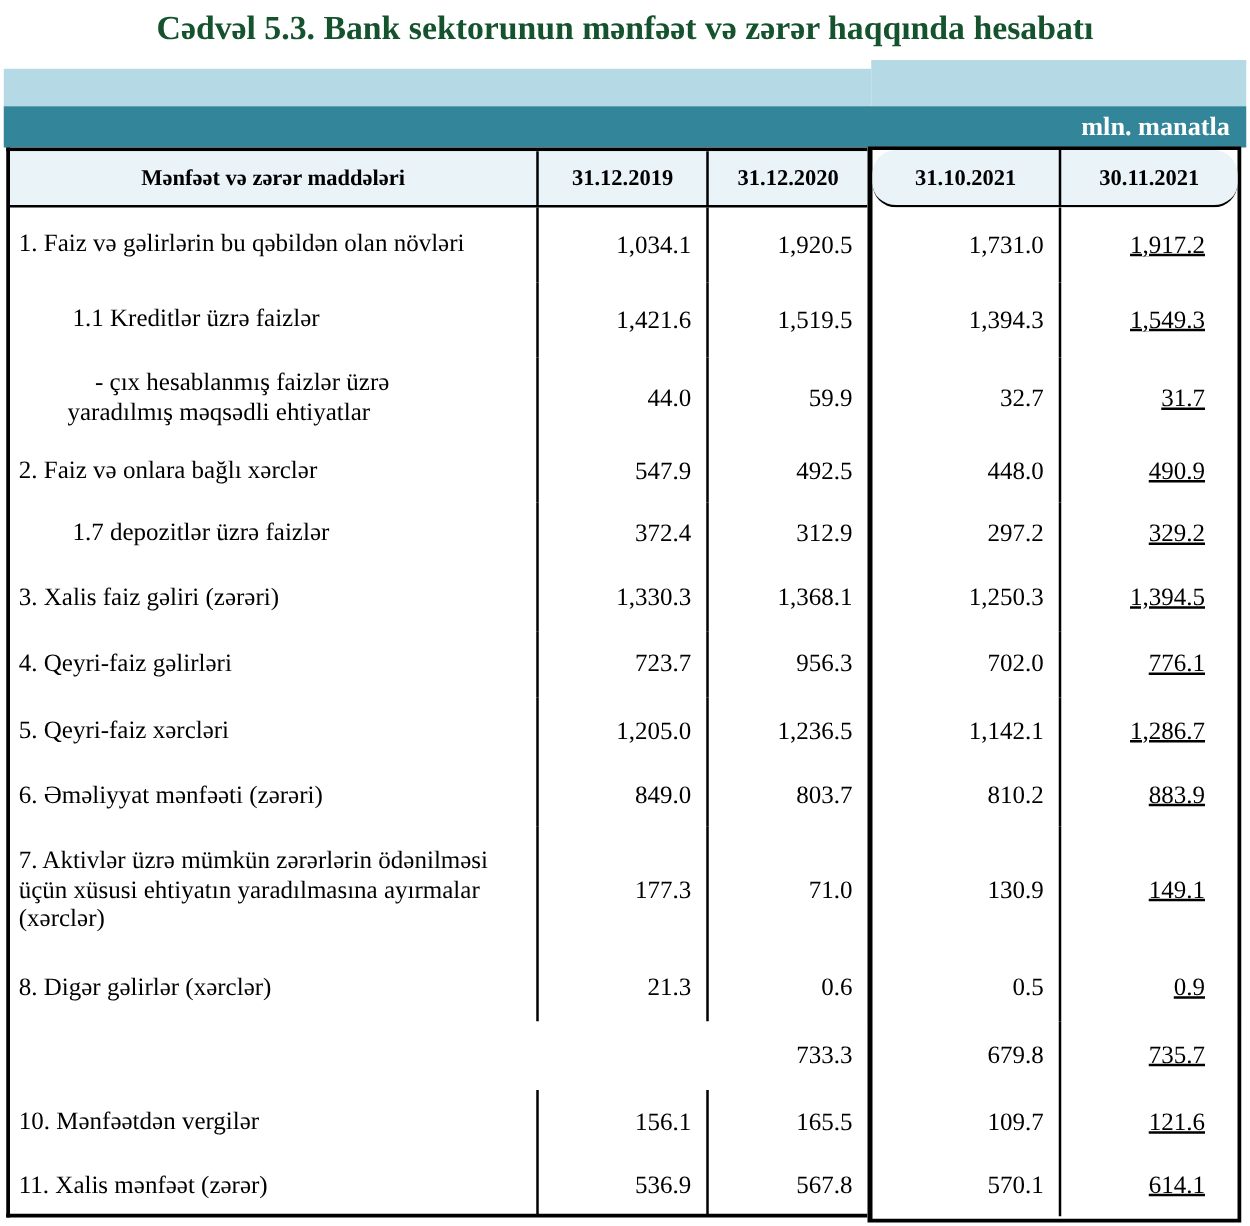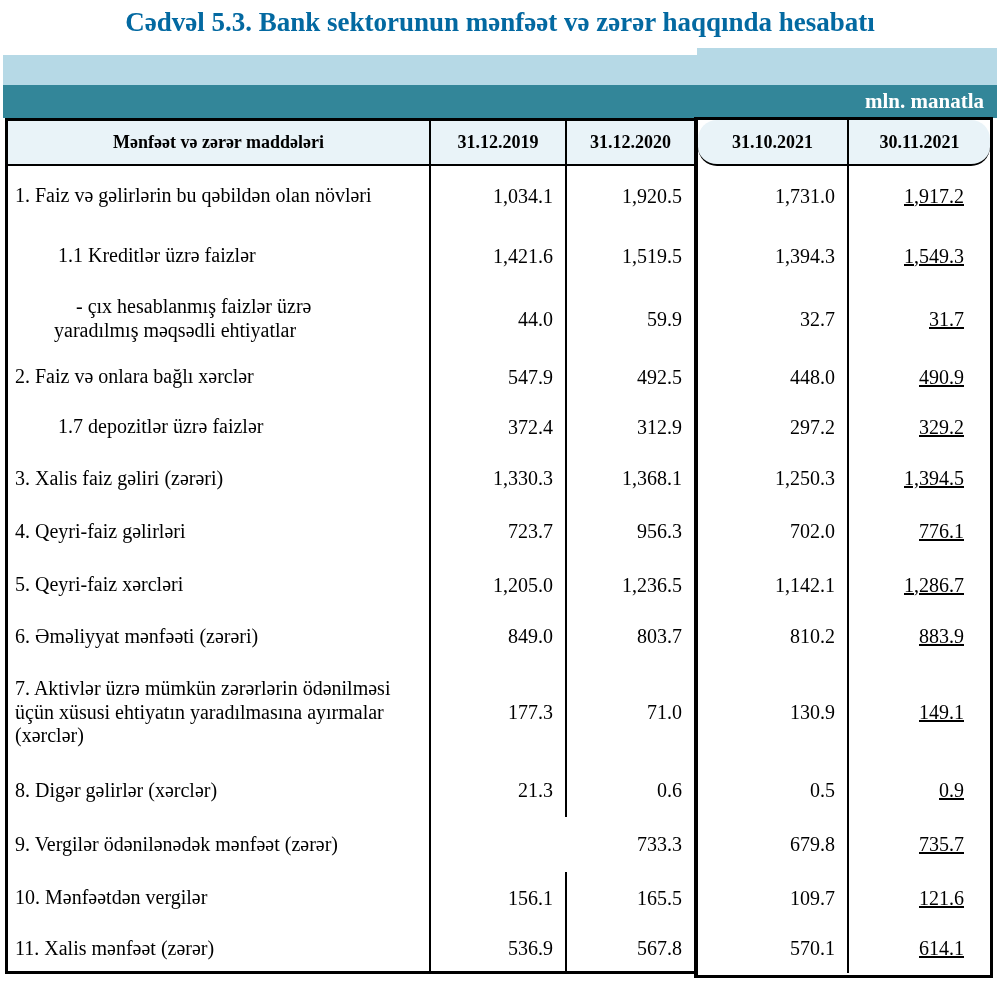--- a/index.html
+++ b/index.html
@@ -13,21 +13,21 @@
     color: #000;
     overflow: hidden;
   }
   .title {
     position: absolute;
     top: 7px; left: 0;
     width: 100%;
     text-align: center;
     font-size: 27px;
     font-weight: bold;
-    color: #0369a1;
+    color: #14532d;
   }
   .band-light-left {
     position: absolute;
     left: 3px; top: 55px;
     width: 694px; height: 30px;
     background: #b6d9e6;
   }
   .band-light-right {
     position: absolute;
     left: 697px; top: 48px;
@@ -207,23 +207,20 @@
       <div class="cell lc2 num">71.0</div>
     </div>
     <div class="row" style="height:53px">
       <div class="cell lc0">
           <div class="labtext">8. Digər gəlirlər (xərclər)</div>
         </div>
       <div class="cell lc1 num">21.3</div>
       <div class="cell lc2 num">0.6</div>
     </div>
     <div class="row" style="height:55px">
-      <div class="cell lc0">
-          <div class="labtext">9. Vergilər ödənilənədək mənfəət (zərər)</div>
-        </div>
       <div class="cell lc2 num">733.3</div>
     </div>
     <div class="row" style="height:52px">
       <div class="cell lc0">
           <div class="labtext">10. Mənfəətdən vergilər</div>
         </div>
       <div class="cell lc1 num">156.1</div>
       <div class="cell lc2 num">165.5</div>
     </div>
     <div class="row" style="height:49px">

